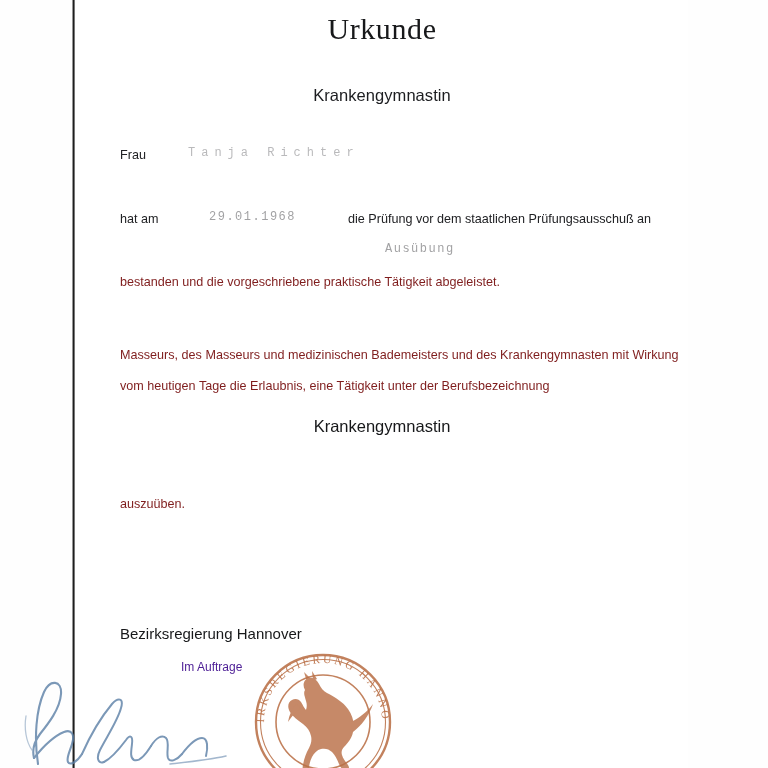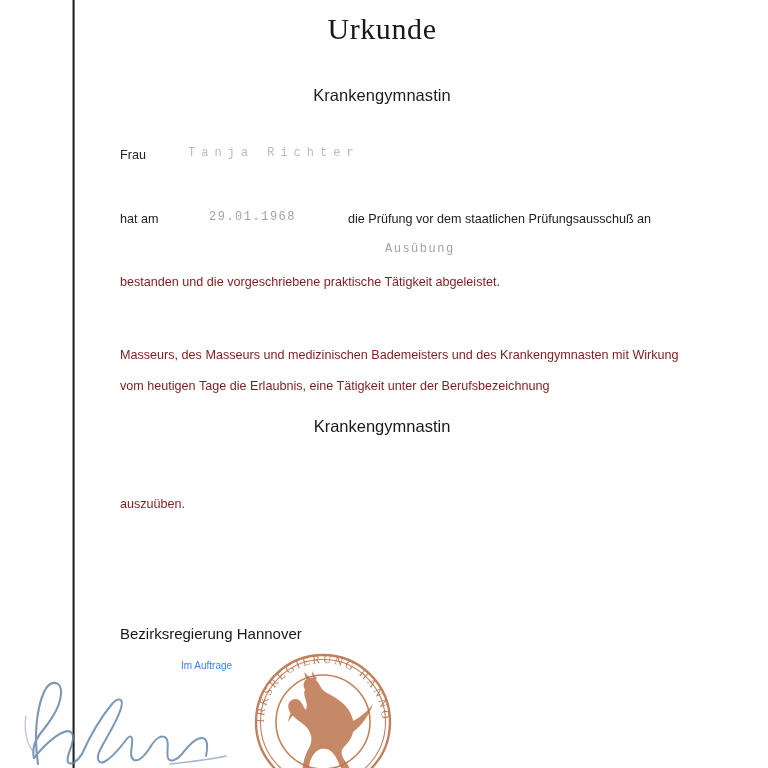--- a/index.html
+++ b/index.html
@@ -113,22 +113,22 @@
   
   .authority {
     position: absolute;
     left: 44px;
     font-size: 15px;
     color: #17181a;
   }
   .byorder {
     position: absolute;
     left: 105px;
-    font-size: 10px;
-    color: #3b82f6;
+    font-size: 12px;
+    color: #4c1d95;
   }
 
   
   .signature {
     position: absolute;
     left: 20px;
     top: 676px;
     width: 230px;
     height: 92px;
     pointer-events: none;

